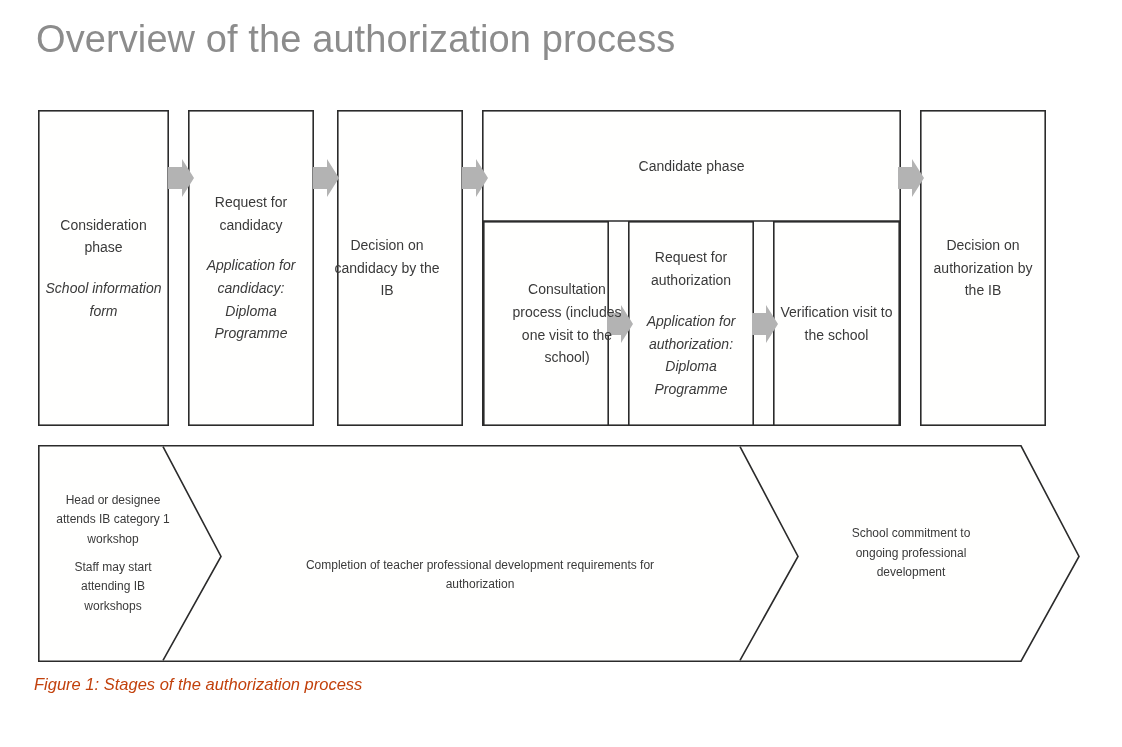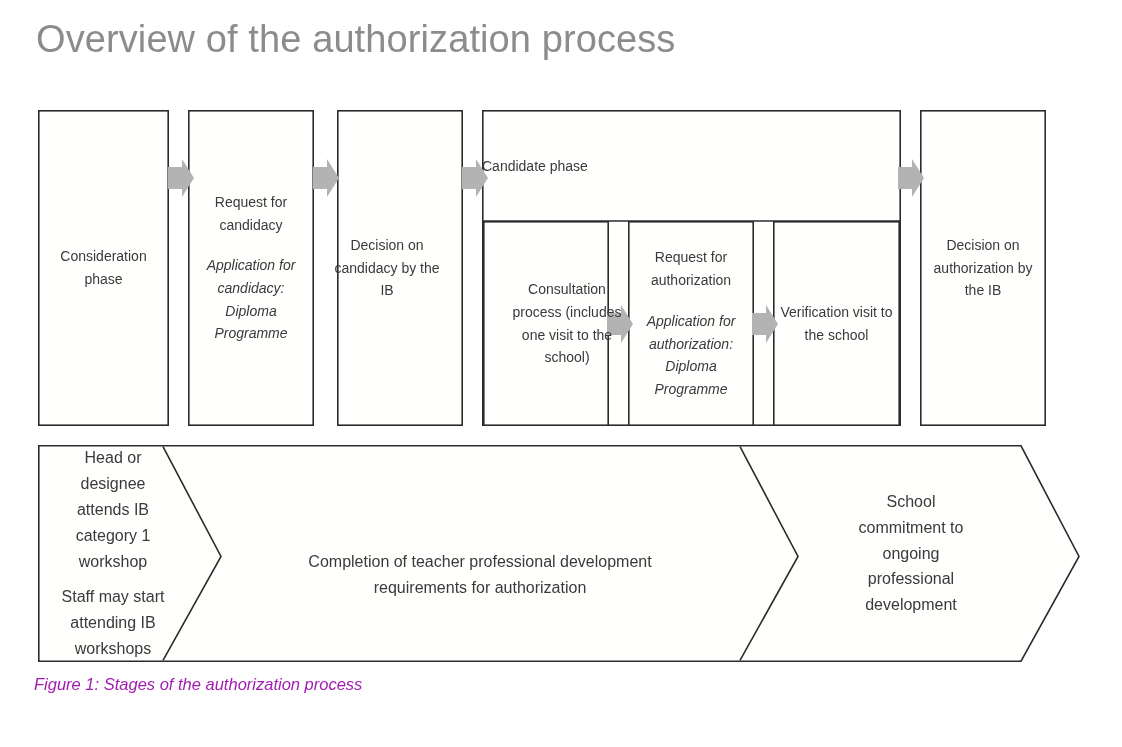--- a/index.html
+++ b/index.html
@@ -41,41 +41,41 @@
   .box .t{
     font-size:14px;
     line-height:1.62;
     color:#3a3a3a;
   }
   .box .t.it{ font-style:italic; }
   .phase-header{
     position:absolute;
     display:flex;
     align-items:center;
-    justify-content:flex-start;
+    justify-content:center;
     text-align:center;
     font-size:14px;
     color:#3a3a3a;
   }
   .caption{
     position:absolute;
     left:34px; top:675px;
     font-size:16.5px;
     font-style:italic;
-    color:#a21caf;
+    color:#c2410c;
     white-space:nowrap;
   }
   .banner-label{
     position:absolute;
     display:flex;
     flex-direction:column;
     align-items:center;
     justify-content:center;
     text-align:center;
-    font-size:16px;
+    font-size:12px;
     line-height:1.62;
     color:#3a3a3a;
   }
   .banner-label .grp + .grp{ margin-top:9px; }
 </style>
 </head>
 <body>
 
 <div id="page-title">Overview of the authorization process</div>
 
@@ -106,20 +106,21 @@
 
   <polygon points="752,313 766,313 766,305 778,324 766,343 766,335 752,335" fill="#b3b3b3"></polygon>
 
   <polygon points="38.8,445.8 1021,445.8 1079,556.5 1021,661.2 38.8,661.2" fill="#fffffe" stroke="#2b2b2b" stroke-width="1.6"></polygon>
   <polyline points="163,446.6 221,556.5 163,660.4" fill="none" stroke="#2b2b2b" stroke-width="1.6"></polyline>
   <polyline points="740,446.6 798,556.5 740,660.4" fill="none" stroke="#2b2b2b" stroke-width="1.6"></polyline>
 </svg>
 
 <div class="box" style="left:38px;top:110px;width:131px;height:316px;border:none;background:none;">
   <div class="t">Consideration phase</div>
+  <div class="t it">School information form</div>
 </div>
 
 <div class="box" style="left:188px;top:110px;width:126px;height:316px;border:none;background:none;">
   <div class="t">Request for candidacy</div>
   <div class="t it">Application for candidacy: Diploma Programme</div>
 </div>
 
 <div class="box" style="left:324px;top:110px;width:126px;height:316px;border:none;background:none;">
   <div class="t">Decision on candidacy by the IB</div>
 </div>

